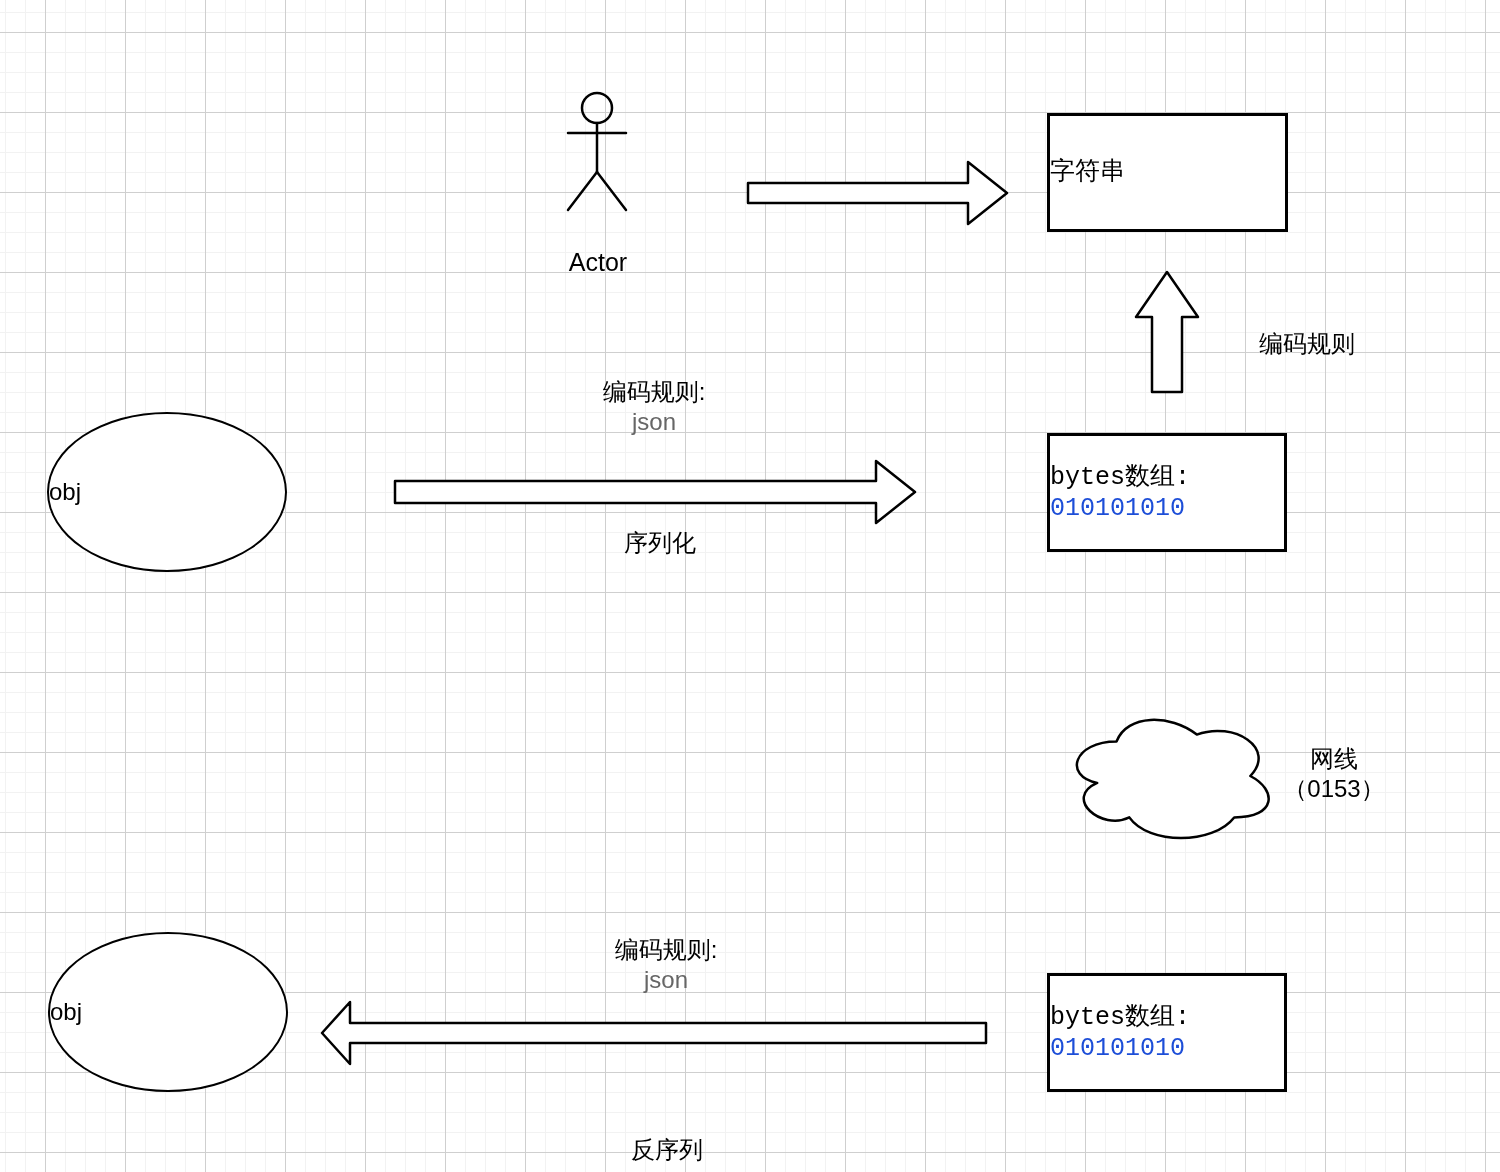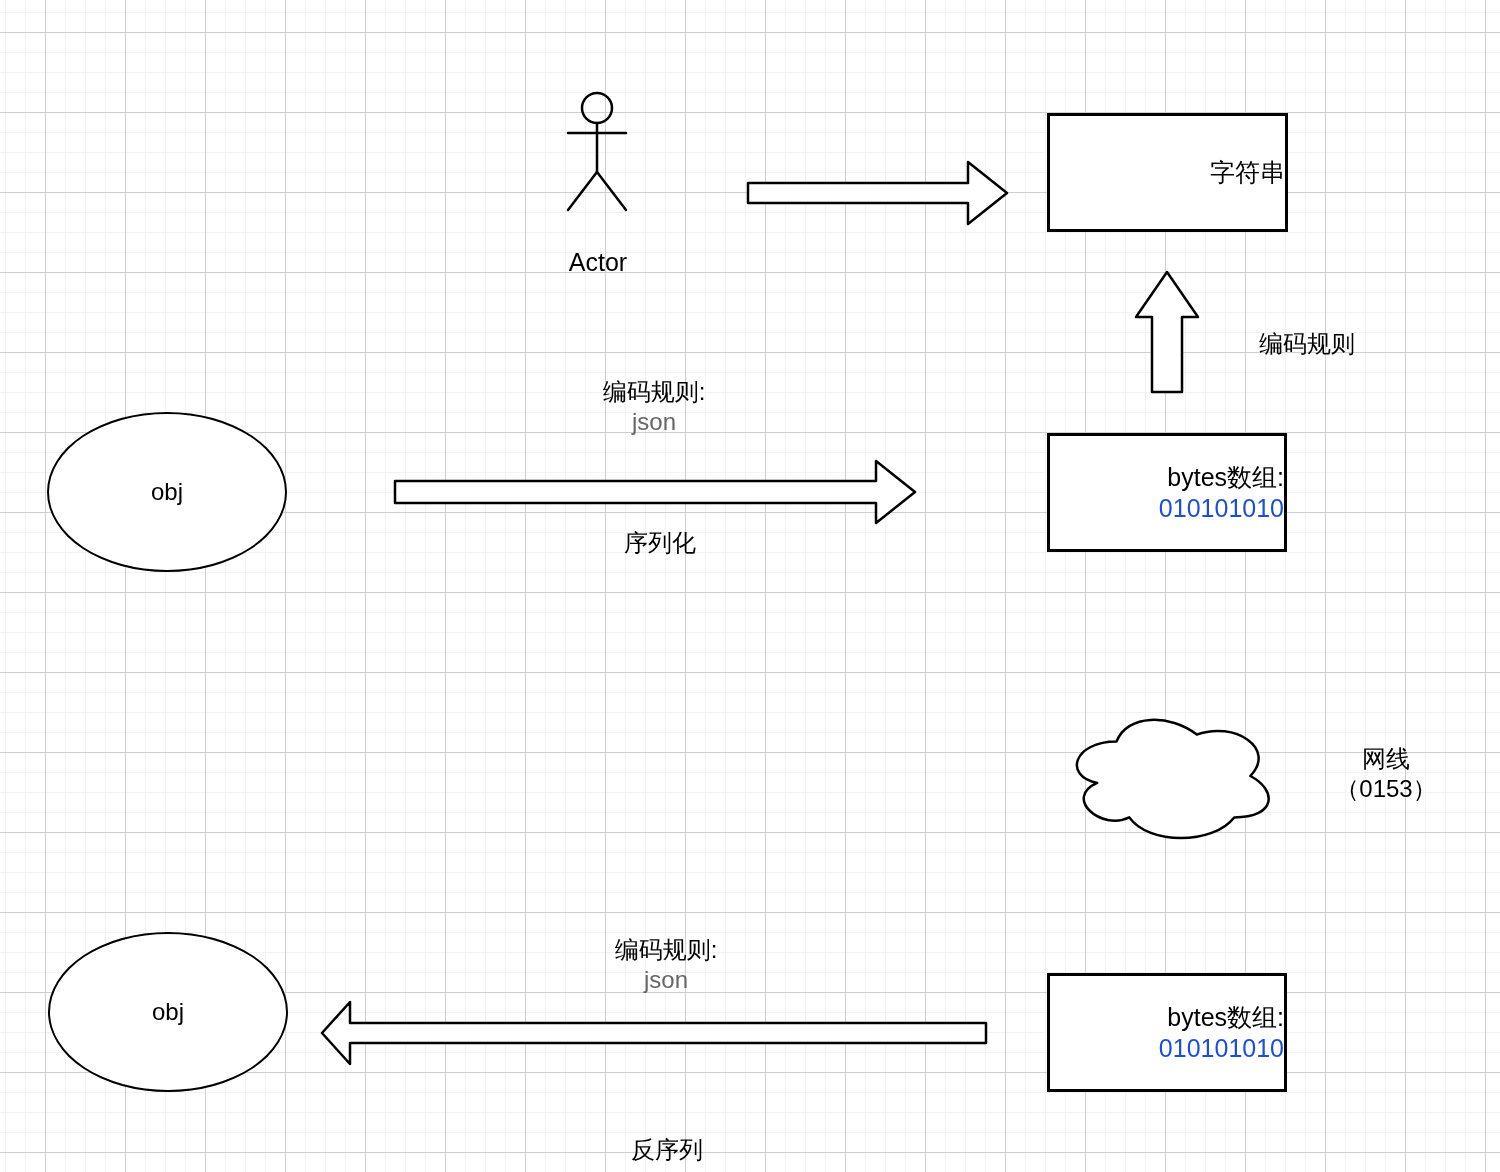--- a/index.html
+++ b/index.html
@@ -25,33 +25,33 @@
   svg { display: block; overflow: visible; }
   .shape-stroke { fill: #ffffff; stroke: #000000; stroke-width: 2.5; stroke-linejoin: round; }
   .thin-stroke  { fill: none; stroke: #000000; stroke-width: 2.5; stroke-linecap: round; }
 
   .node-box {
     position: absolute;
     border: 3px solid #000000;
     background: #ffffff;
     display: flex;
     flex-direction: column;
-    align-items: flex-end;
+    align-items: flex-start;
     justify-content: center;
     text-align: center;
     box-sizing: border-box;
+    font-family: Liberation Mono, monospace;
   }
   .node-ellipse {
     position: absolute;
     border: 2.5px solid #000000;
     background: #ffffff;
     border-radius: 50%;
     display: flex;
     align-items: center;
-    justify-content: center;
     text-align: center;
     box-sizing: border-box;
   }
   .box-title   { font-size: 25px; line-height: 31px; color: #000000; }
   .box-sub     { font-size: 25px; line-height: 31px; color: #1d4ed8; }
   .node-label  { font-size: 24px; color: #000000; }
 
   .text-label {
     position: absolute;
     text-align: center;
@@ -117,21 +117,21 @@
       M 53.5,34.5
       C 10.7,34.5 0,69 34.2,75.9
       C 0,91.1 38.5,124.2 66.3,110.4
       C 85.6,138 149.8,138 171.2,110.4
       C 214,110.4 214,82.8 187.3,69
       C 214,41.4 171.2,13.8 133.8,27.6
       C 107,6.9 64.2,6.9 53.5,34.5
       Z"></path>
   </svg>
 
-  <div class="text-label" style="left:1316px; top:744px; width:140px;">
+  <div class="text-label" style="left:1264px; top:744px; width:140px;">
     <div>网线</div>
     <div>（0153）</div>
   </div>
 
   <div class="node-ellipse" style="left:48px; top:932px; width:240px; height:160px;">
     <div class="node-label">obj</div>
   </div>
 
   <div class="text-label" style="left:586px; top:935px; width:160px;">
     <div>编码规则:</div>

